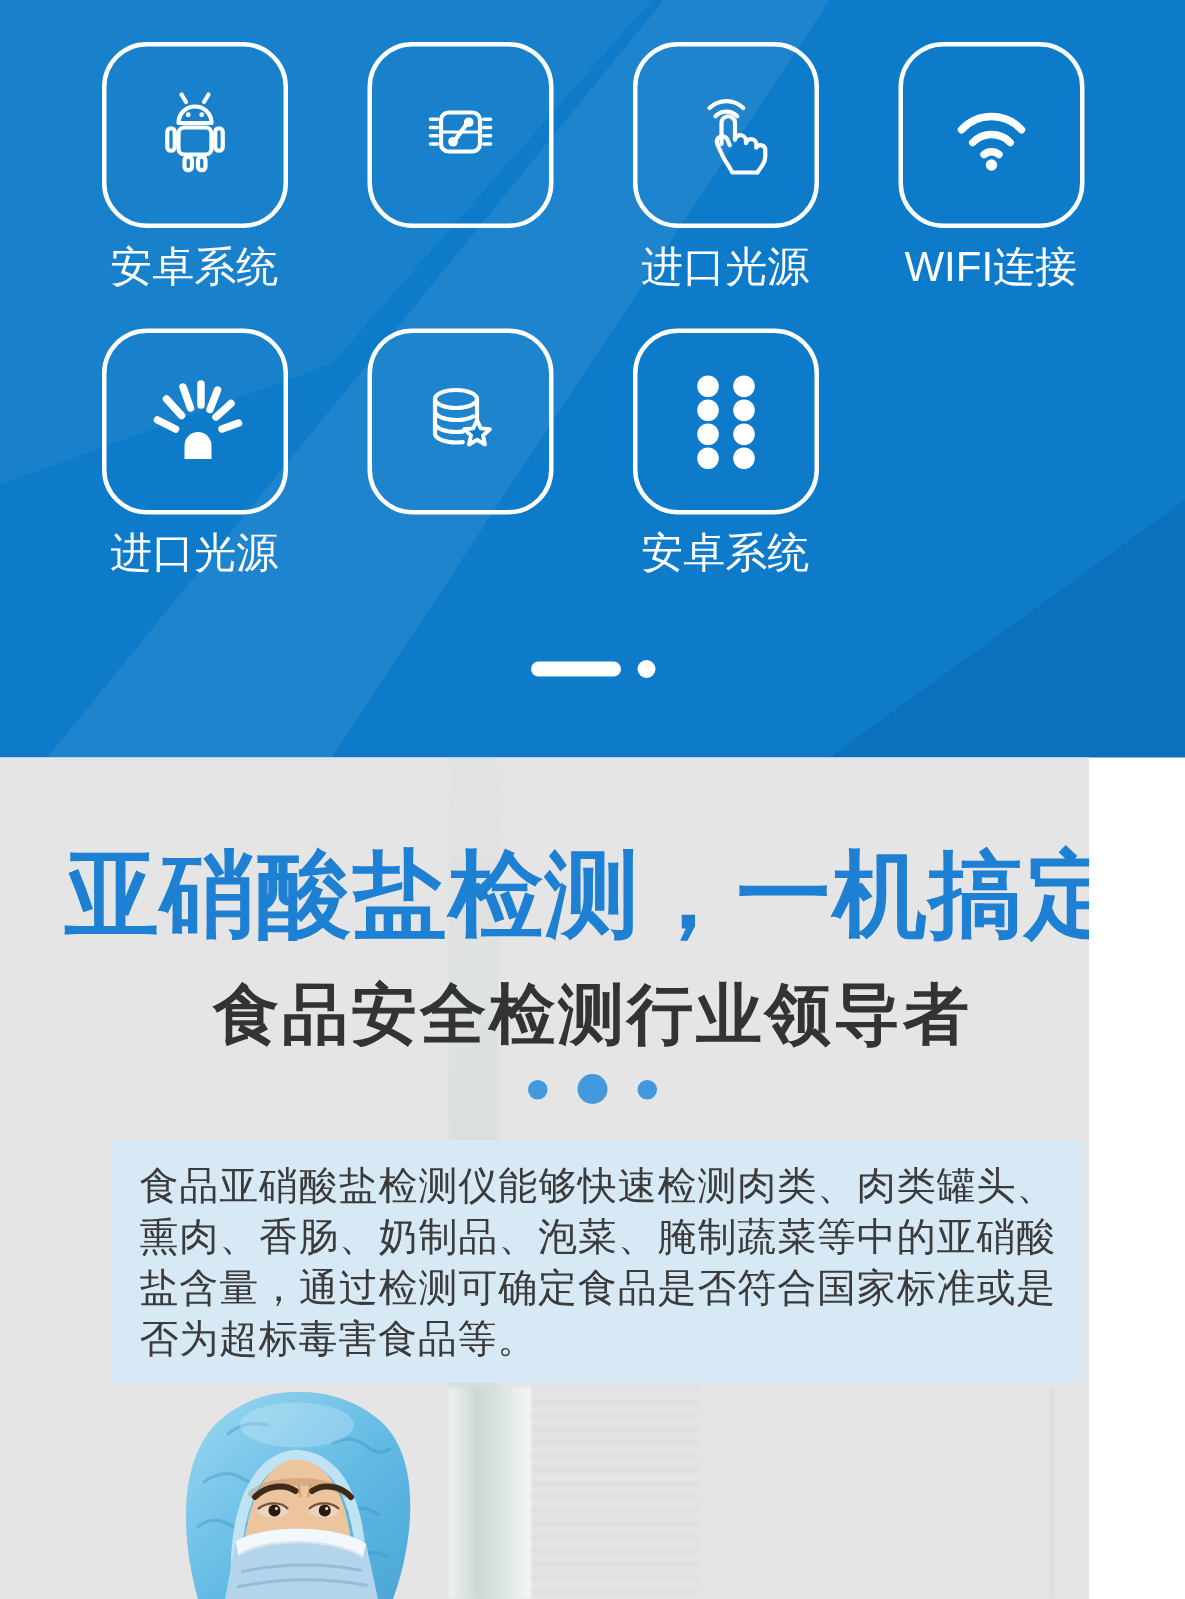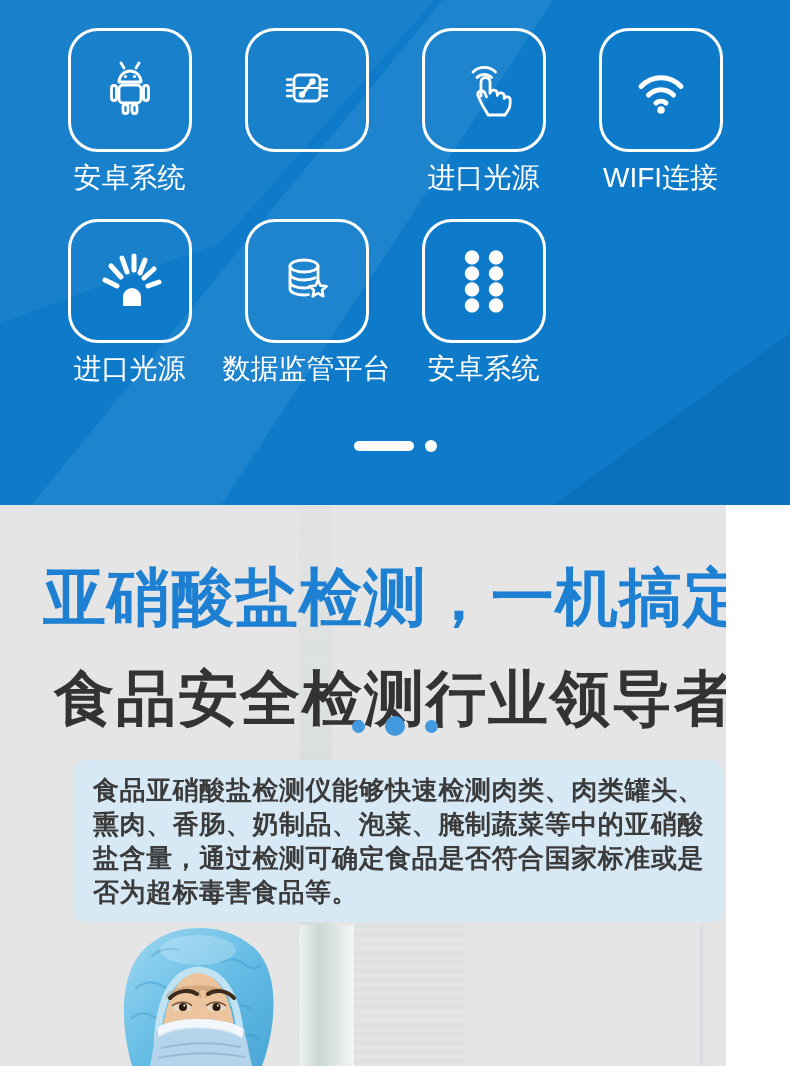--- a/index.html
+++ b/index.html
@@ -26,30 +26,30 @@
   .divider .bar{width:60px;height:10px;border-radius:5px;background:#fff;}
   .divider .dot{width:12px;height:12px;border-radius:50%;background:#fff;}
 
   
   .intro{position:absolute;top:505px;left:0;width:726px;height:561px;background:#e5e5e5;overflow:hidden;}
   .wall-strip{position:absolute;top:0;left:299px;width:33px;height:561px;filter:blur(1px);
       background:linear-gradient(to bottom,rgba(208,220,216,0.15),rgba(203,216,211,0.45) 55%,rgba(198,212,208,0.55));}
 
   .main-title{position:absolute;top:56px;left:0;width:790px;margin:0;text-align:center;
       font-size:63px;line-height:1.15;font-weight:700;color:#1e80d2;letter-spacing:1px;}
-  .sub-title{position:absolute;top:161px;left:0;width:790px;margin:0;text-align:center;
-      font-size:60px;line-height:1.1;font-weight:700;color:#333;letter-spacing:2px;}
+  .sub-title{position:absolute;top:148px;left:0;width:790px;margin:0;text-align:center;
+      font-size:44px;line-height:1.1;font-weight:700;color:#333;letter-spacing:2px;}
   .dots3{position:absolute;top:211px;left:0;width:790px;height:20px;
       display:flex;justify-content:center;align-items:center;gap:20px;}
   .dots3 i{display:block;border-radius:50%;background:#4299dd;}
   .dots3 .d-s{width:13px;height:13px;}
   .dots3 .d-l{width:20px;height:20px;}
 
   .desc-box{position:absolute;top:255px;left:74px;width:649px;height:162px;box-sizing:border-box;
-      background:#d8e9f6;border-radius:12px;padding:13px 19px;font-weight:bold;}
+      background:#d8e9f6;border-radius:2px;padding:13px 19px;}
   .desc-box p{margin:0;font-size:26px;line-height:34px;color:#3b3b3b;letter-spacing:0.5px;
       text-align:justify;text-justify:inter-ideograph;}
 
   
   .photo-area{position:absolute;left:0;top:420px;width:790px;height:141px;}
   .wall-edge{position:absolute;left:299px;top:0;width:55px;height:141px;filter:blur(0.7px);
       background:linear-gradient(90deg,#eef3f1,#ccd8d3 35%,#dce5e1 65%,#f4f7f5);}
   .blinds{position:absolute;left:354px;top:0;width:112px;height:141px;opacity:.75;filter:blur(1.5px);
       background:repeating-linear-gradient(to bottom,rgba(175,195,205,0.40) 0 2px,rgba(255,255,255,0) 2px 9px);}
   .blinds-line{position:absolute;left:700px;top:0;width:3px;height:141px;
@@ -149,21 +149,20 @@
         <div class="tile-box">
           <svg class="ic" width="64" height="64" viewBox="0 0 64 64">
             <ellipse cx="29" cy="17" rx="14" ry="6"></ellipse>
             <path d="M15 17 V40 c0 3.3 6.3 6 14 6 c1.6 0 3.1 -0.1 4.5 -0.3"></path>
             <path d="M43 17 V31"></path>
             <path d="M15 25 c0 3.3 6.3 6 14 6 c4.5 0 8.6 -0.9 11.3 -2.3"></path>
             <path d="M15 33 c0 3.3 6.3 6 14 6 c1.5 0 3 -0.1 4.4 -0.3"></path>
             <path d="M43 31 L45.5 36.6 L51.6 37.2 L47 41.3 L48.3 47.3 L43 44.2 L37.7 47.3 L39 41.3 L34.4 37.2 L40.5 36.6 Z" fill="#0d7bca" stroke-width="2.6"></path>
           </svg>
         </div>
-        <div class="tile-label">数据监管平台</div>
       </div>
 
       <div class="tile">
         <div class="tile-box">
           <svg width="64" height="64" viewBox="0 0 64 64">
             <g fill="#fff">
               <circle cx="20" cy="8.5" r="7.2"></circle>
                 <circle cx="44" cy="8.5" r="7.2"></circle>
               <circle cx="20" cy="24.5" r="7.2"></circle>
                 <circle cx="44" cy="24.5" r="7.2"></circle>

